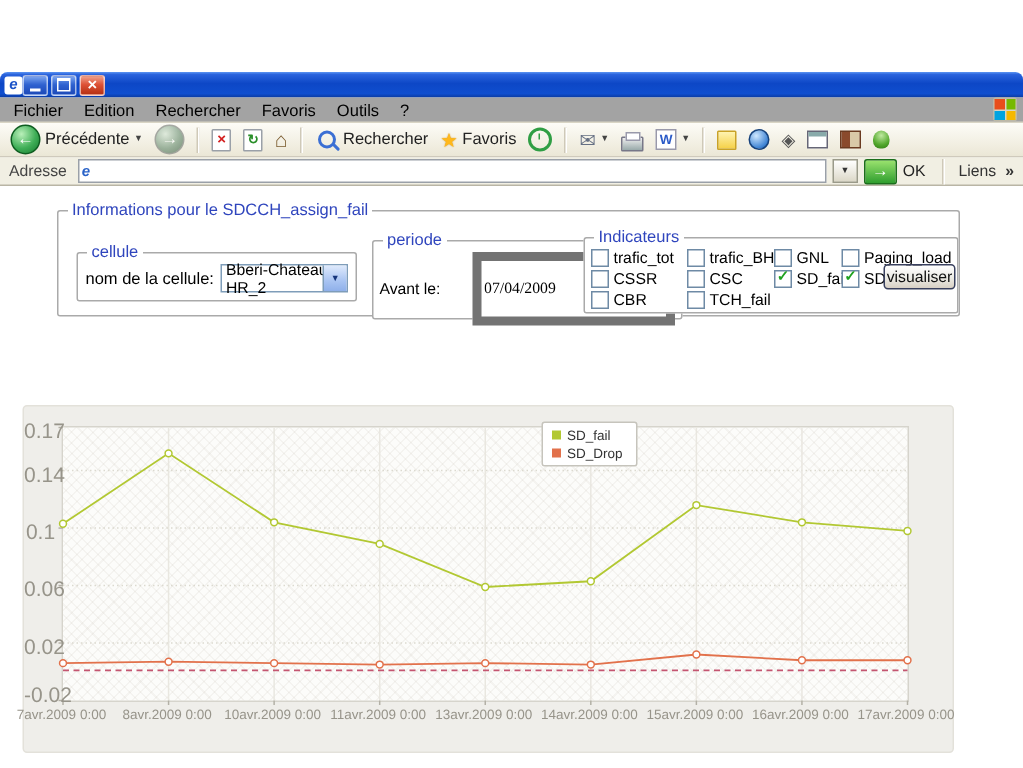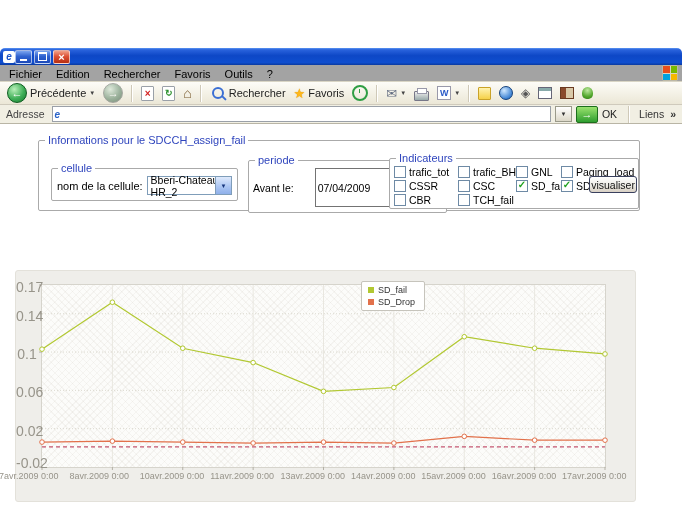--- a/index.html
+++ b/index.html
@@ -96,42 +96,42 @@
   .fs-cell{left:12px;top:16px;width:187px;height:39px}
   .fs-per{left:209px;top:8px;width:132px;height:59px}
   .fs-ind{left:350px;top:6px;width:195px;height:57px}
   .cellrow{display:flex;align-items:center;gap:4px;padding:2px 5px;font-size:11px}
   .select{flex:1;height:17px;border:1px solid #7f9db9;background:#fff;display:flex;align-items:center;
     font-size:10.5px;padding-left:3px;position:relative}
   .sel-arrow{position:absolute;right:0;top:0;bottom:0;width:15px;border-left:1px solid #7f9db9;
     background:linear-gradient(#dfeafc,#a9c4f2 60%,#8fb0ea);display:flex;align-items:center;
     justify-content:center;font-size:6px;color:#16357c}
   .perrow{display:flex;align-items:center;gap:21px;padding:2px 4px 0 4px;font-size:10.5px}
-  .perrow input{flex:1;height:13px;border:1px solid #737373;font-size:10.5px;
-    font-family:Liberation Sans, sans-serif;padding:12px 2px;min-width:0}
+  .perrow input{flex:1;height:13px;border:6px solid #737373;font-size:10.5px;
+    font-family:Liberation Serif, serif;padding:12px 2px;min-width:0}
   .indgrid{display:grid;grid-template-columns:64px 58px 45px auto;row-gap:2px;padding:2px 4px;font-size:10.5px}
   .ckitem{display:flex;align-items:center;gap:3px;white-space:nowrap}
   .ckbox{width:10px;height:10px;border:1px solid #6e8aa5;background:#fff;flex:none;font-size:10px;
     line-height:8px;text-align:center;color:#1fa11f;font-weight:bold}
   .vis-btn{position:absolute;left:550px;top:30px;width:48px;height:17px;border:1px solid #39405e;
     border-radius:3px;background:linear-gradient(#fff,#ecebe5 55%,#d8d0c4);font-size:10.5px;
     font-family:"Liberation Sans",sans-serif;display:flex;align-items:center;justify-content:center;color:#111}
 
   
   #chart{position:absolute;left:15px;top:146px;width:619px;height:230px;background:#efeeea;
     border:1px solid #e3e1da;border-radius:3px}
   #plot{position:absolute;left:25px;top:13px;width:563px;height:182px;border:1px solid #d6d4cc;
     box-sizing:content-box;
     background:
       repeating-linear-gradient(45deg,rgba(180,170,155,.10) 0 1px,transparent 1px 5px),
       repeating-linear-gradient(-45deg,rgba(180,170,155,.10) 0 1px,transparent 1px 5px),
       #fcfcfa}
   #plot svg{position:absolute;left:0;top:0;overflow:visible}
   .ylab{position:absolute;left:0;width:22px;text-align:center;font-size:14px;color:#97948a}
-  .xlab{position:absolute;top:200px;width:84px;text-align:left;font-size:9px;color:#97948a;white-space:nowrap}
+  .xlab{position:absolute;top:200px;width:84px;text-align:center;font-size:9px;color:#97948a;white-space:nowrap}
   .legend{position:absolute;left:345px;top:10px;background:#fff;border:1px solid #c6c4bc;border-radius:2px;
     padding:3px 9px 3px 6px;display:flex;flex-direction:column;gap:2px;font-size:9px;color:#333;z-index:3}
   .lgrow{display:flex;align-items:center;gap:4px}
   .lgsw{width:6px;height:6px;flex:none}
 </style>
 </head>
 <body>
 
 <div class="screen">
   <div class="win">

